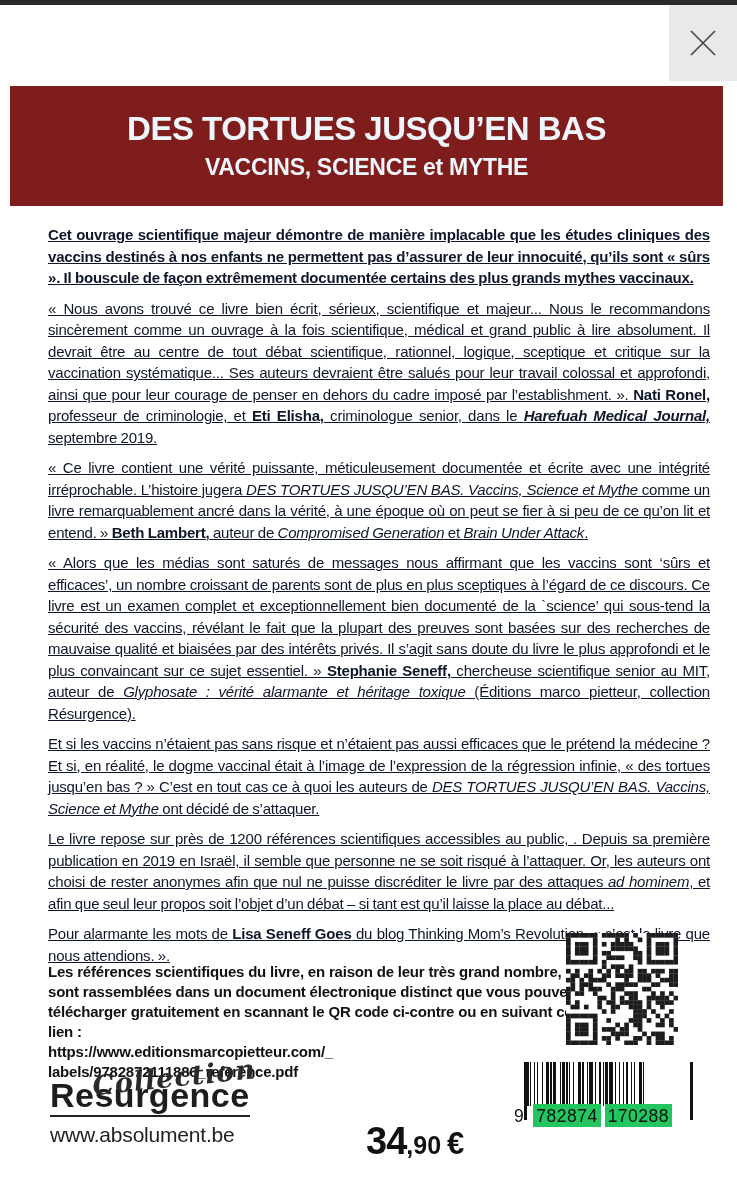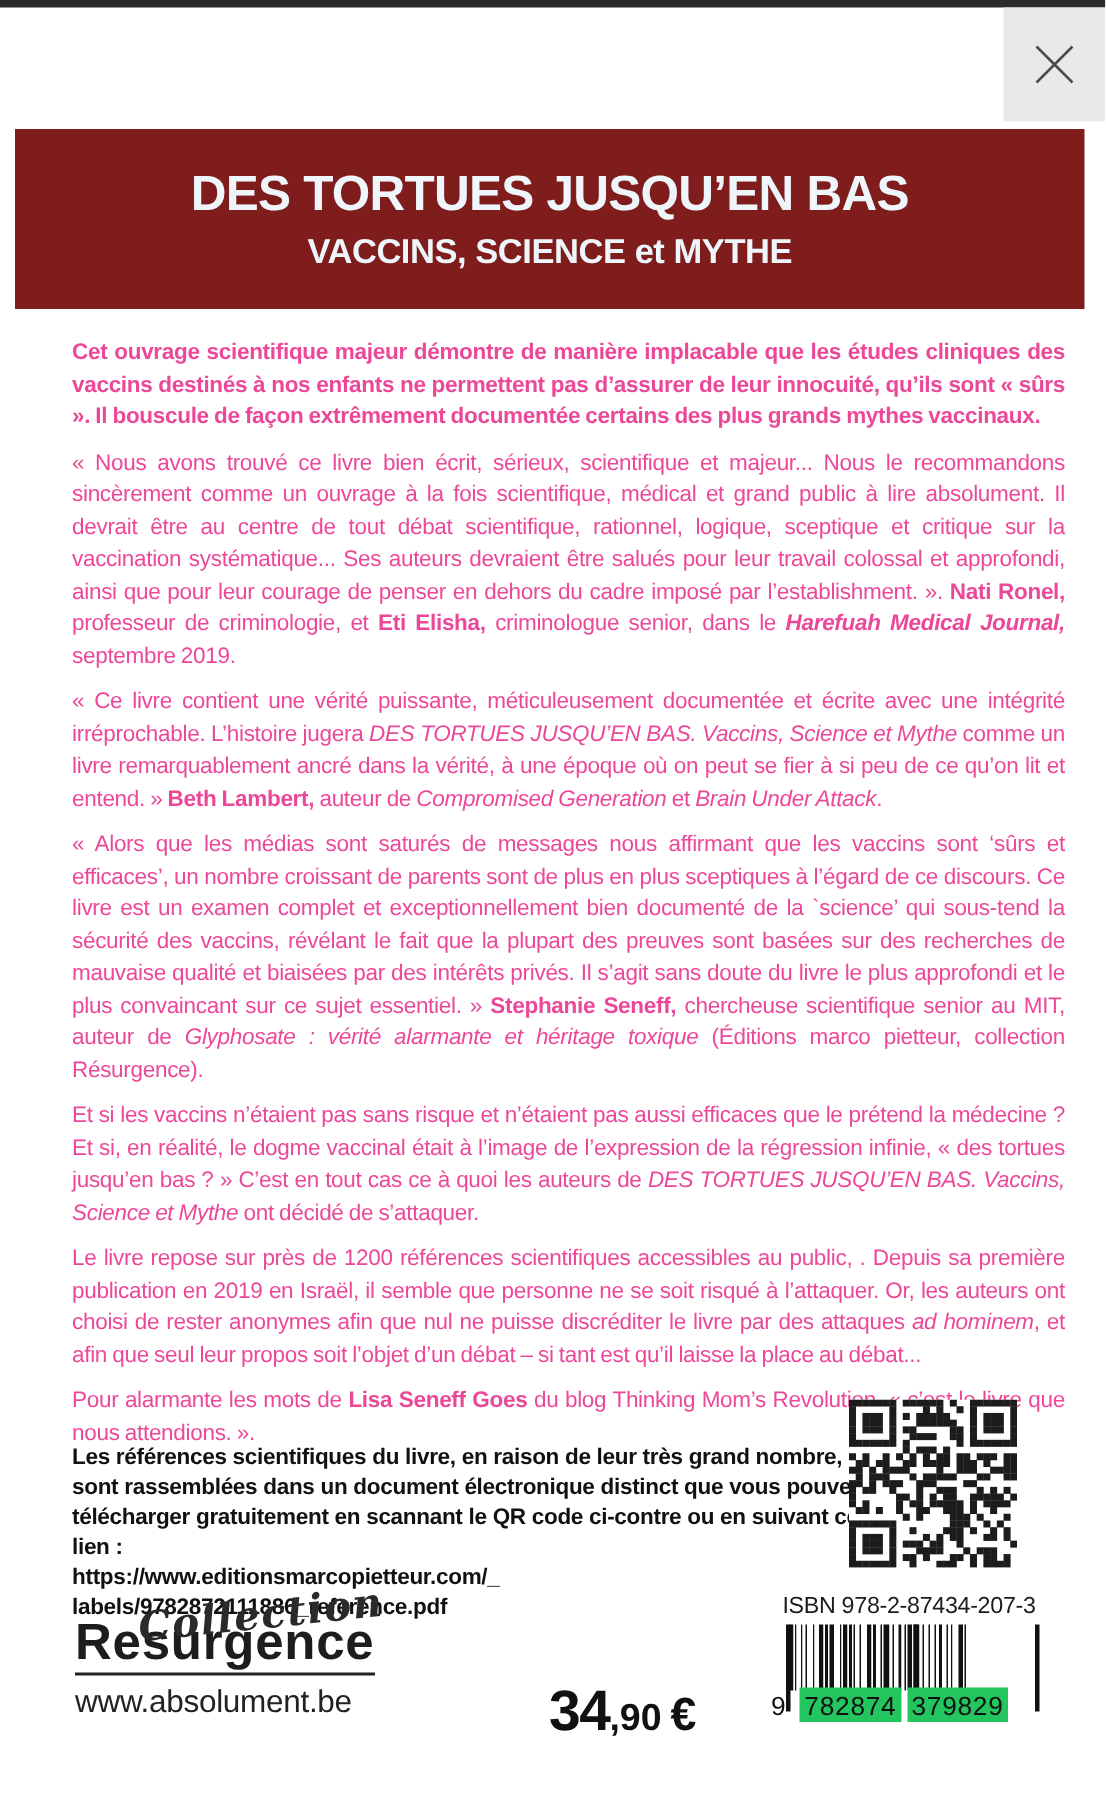--- a/index.html
+++ b/index.html
@@ -76,21 +76,21 @@
       <line x1="5" y1="5" x2="29" y2="29" stroke="#4a4a4a" stroke-width="1.7"></line>
       <line x1="29" y1="5" x2="5" y2="29" stroke="#4a4a4a" stroke-width="1.7"></line>
     </svg>
   </button>
 
   <div class="banner" style="background: #7f1d1d;">
     <div class="title">DES TORTUES JUSQU’EN BAS</div>
     <div class="subtitle">VACCINS, SCIENCE et MYTHE</div>
   </div>
 
-  <div class="body-text" style="color: #ec4899;">
+  <div class="body-text" style="color: #0f172a; text-decoration: underline;">
       <p class="para"><span class="b">Cet ouvrage scientifique majeur démontre de manière implacable que les études cliniques des vaccins destinés à nos enfants ne permettent pas d’assurer de leur innocuité, qu’ils sont « sûrs ». Il bouscule de façon extrêmement documentée certains des plus grands mythes vaccinaux.</span></p>
       <p class="para"><span>« Nous avons trouvé ce livre bien écrit, sérieux, scientifique et majeur... Nous le recommandons sincèrement comme un ouvrage à la fois scientifique, médical et grand public à lire absolument. Il devrait être au centre de tout débat scientifique, rationnel, logique, sceptique et critique sur la vaccination systématique... Ses auteurs devraient être salués pour leur travail colossal et approfondi, ainsi que pour leur courage de penser en dehors du cadre imposé par l’establishment. ».  </span><span class="b">Nati Ronel,</span><span> professeur de criminologie, et </span><span class="b">Eti Elisha,</span><span> criminologue senior, dans le </span><span class="b i">Harefuah Medical Journal,</span><span> septembre 2019.</span></p>
       <p class="para"><span>« Ce livre contient une vérité puissante, méticuleusement documentée et écrite avec une intégrité irréprochable. L’histoire jugera </span><span class="i">DES TORTUES JUSQU’EN BAS. Vaccins, Science et Mythe</span><span> comme un livre remarquablement ancré dans la vérité, à une époque où on peut se fier à si peu de ce qu’on lit et entend. »  </span><span class="b">Beth Lambert,</span><span> auteur de </span><span class="i">Compromised Generation</span><span> et </span><span class="i">Brain Under Attack</span><span>.</span></p>
       <p class="para"><span>« Alors que les médias sont saturés de messages nous affirmant que les vaccins sont ‘sûrs et efficaces’, un nombre croissant de parents sont de plus en plus sceptiques à l’égard de ce discours. Ce livre est un examen complet et exceptionnellement bien documenté de la `science’ qui sous-tend la sécurité des vaccins, révélant le fait que la plupart des preuves sont basées sur des recherches de mauvaise qualité et biaisées par des intérêts privés. Il s’agit sans doute du livre le plus approfondi et le plus convaincant sur ce sujet essentiel. » </span><span class="b">Stephanie Seneff,</span><span> chercheuse scientifique senior au MIT, auteur de </span><span class="i">Glyphosate : vérité alarmante et héritage toxique</span><span> (Éditions marco pietteur, collection Résurgence).</span></p>
       <p class="para"><span>Et si les vaccins n’étaient pas sans risque et n’étaient pas aussi efficaces que le prétend la médecine ? Et si, en réalité, le dogme vaccinal était à l’image de l’expression de la régression infinie, « des tortues jusqu’en bas ? » C’est en tout cas ce à quoi les auteurs de </span><span class="i">DES TORTUES JUSQU’EN BAS. Vaccins, Science et Mythe</span><span>  ont décidé de s’attaquer.</span></p>
       <p class="para"><span>Le livre repose sur près de 1200 références scientifiques accessibles au public, . Depuis sa première publication en 2019 en Israël, il semble que personne ne se soit risqué à l’attaquer. Or, les auteurs ont choisi de rester anonymes afin que nul ne puisse discréditer le livre par des attaques </span><span class="i">ad hominem</span><span>, et afin que seul leur propos soit l’objet d’un débat – si tant est qu’il laisse la place au débat...</span></p>
       <p class="para"><span>Pour alarmante les mots de </span><span class="b">Lisa Seneff Goes</span><span> du blog Thinking Mom’s Revolution, « c’est le livre que nous attendions. ».</span></p>
     </div>
 
   <div class="note">
@@ -424,21 +424,20 @@
     <div class="logo-script">Collection</div>
     <div><span class="logo-word">Resurgence</span></div>
     <div class="logo-site">www.absolument.be</div>
   </div>
 
   <div class="price">
     <span class="int">34</span><span class="dec">,90</span><span class="cur">€</span>
   </div>
 
   <div class="isbn-block">
-    <div class="isbn-label">ISBN 978-2-87434-207-3</div>
     <div class="barcode-wrap">
       <div class="bars" id="bars">
           <div class="bar" style="width: 2.7px; background: rgb(17, 17, 17);"></div>
           <div class="bar" style="width: 1.35px; background: rgb(255, 255, 255);"></div>
           <div class="bar" style="width: 1.35px; background: rgb(17, 17, 17);"></div>
           <div class="bar" style="width: 2.7px; background: rgb(255, 255, 255);"></div>
           <div class="bar" style="width: 1.35px; background: rgb(17, 17, 17);"></div>
           <div class="bar" style="width: 1.35px; background: rgb(255, 255, 255);"></div>
           <div class="bar" style="width: 1.35px; background: rgb(17, 17, 17);"></div>
           <div class="bar" style="width: 4.05px; background: rgb(255, 255, 255);"></div>
@@ -494,18 +493,18 @@
           <div class="bar" style="width: 1.35px; background: rgb(255, 255, 255);"></div>
           <div class="bar" style="width: 1.35px; background: rgb(17, 17, 17);"></div>
           <div class="bar" style="width: 2.7px; background: rgb(255, 255, 255);"></div>
         </div>
       <div class="guard" style="left:10px;"></div>
       <div class="guard" style="left:95px;"></div>
       <div class="guard" style="left:176px;"></div>
       <div class="digits">
         <span style="background:transparent;padding-left:0;">9</span>
         <span style="margin-left:6px;">782874</span>
-        <span style="margin-left:4px;">379829</span>
+        <span style="margin-left:4px;">170288</span>
       </div>
     </div>
   </div>
 
 </div>
 
 </body></html>

